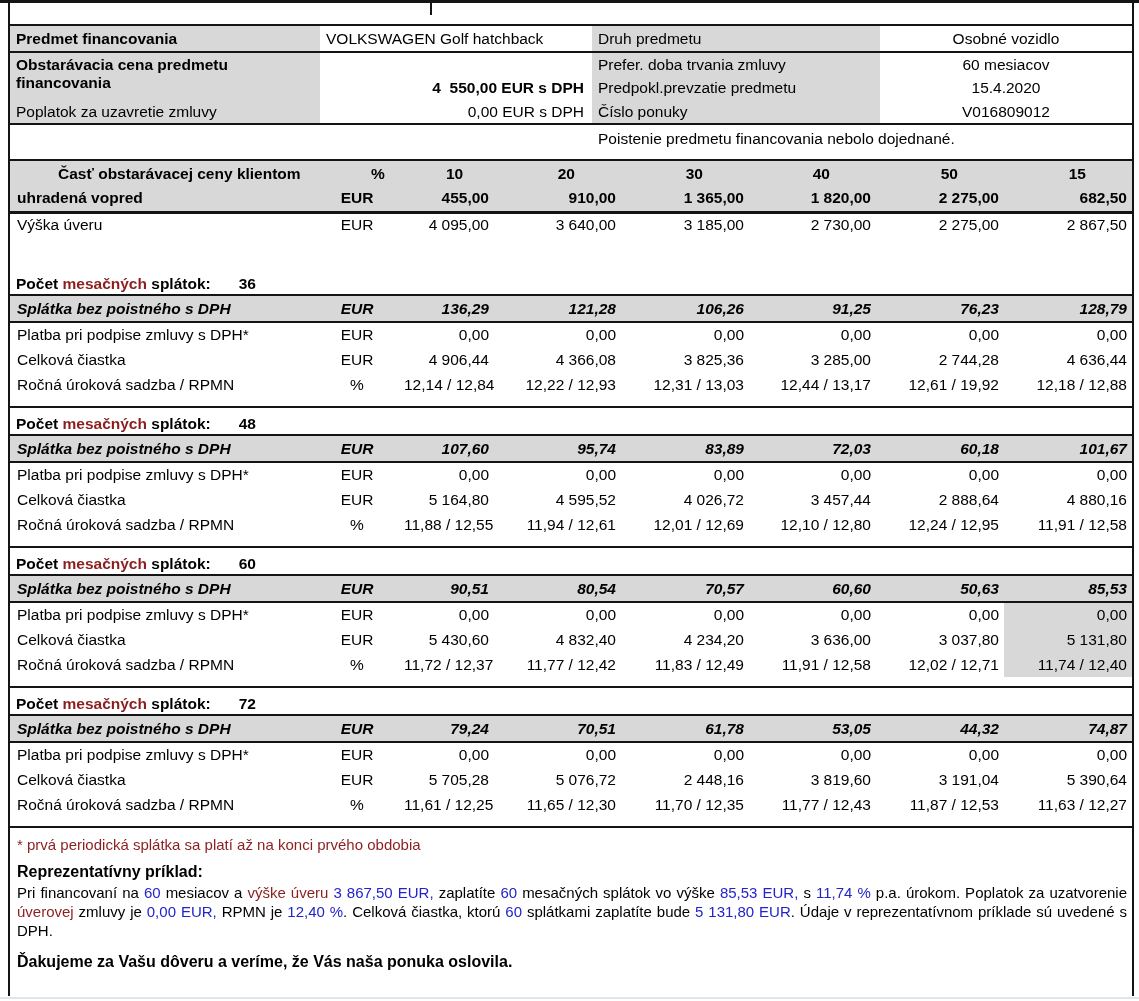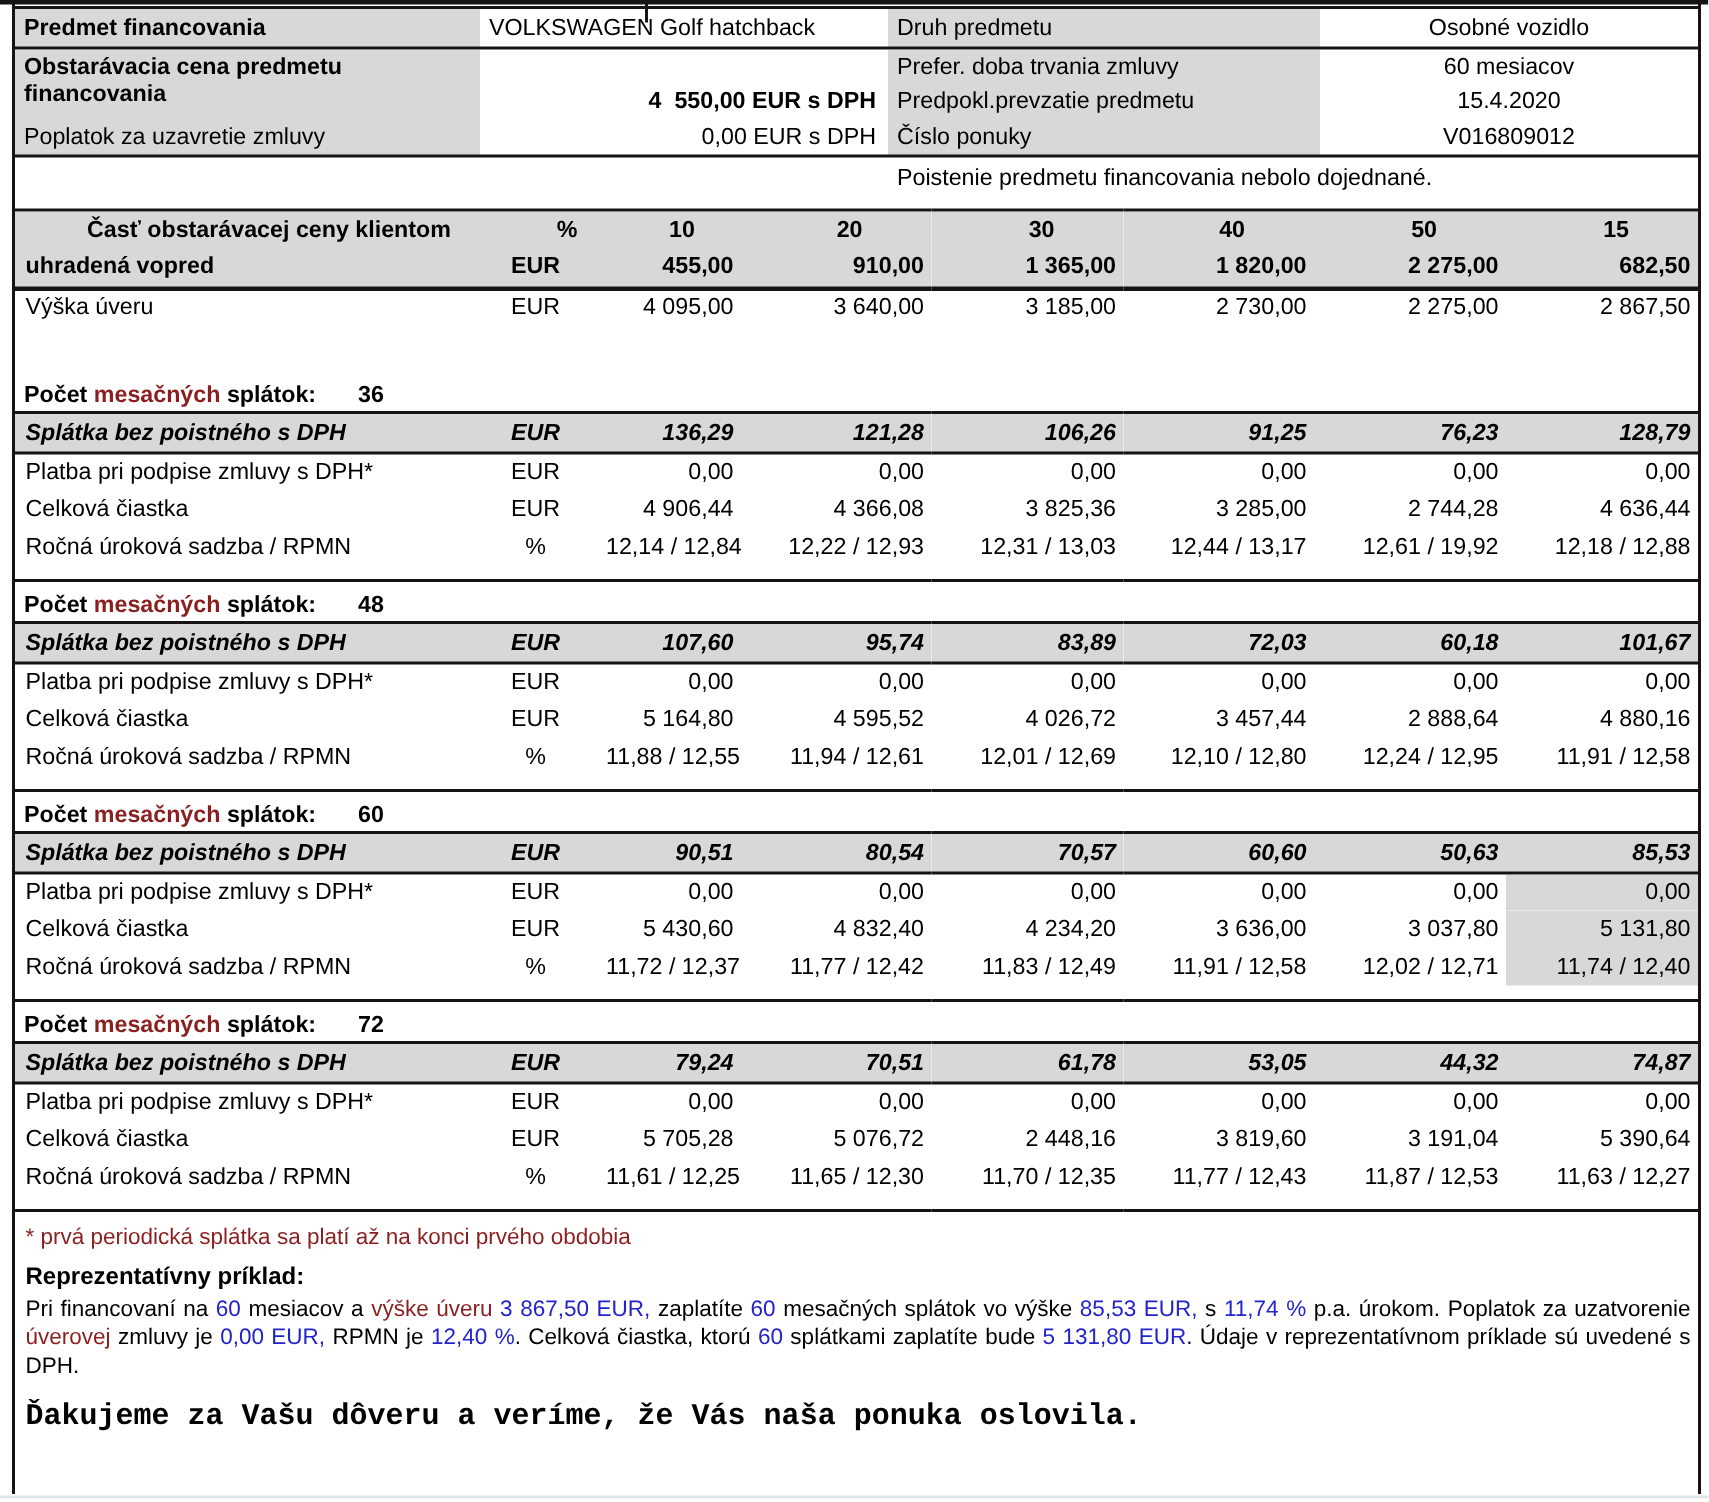--- a/index.html
+++ b/index.html
@@ -14,21 +14,21 @@
     width:1139px;height:1001px;background:#fff;color:#000;
     font-family:"Liberation Sans","DejaVu Sans",sans-serif;
     -webkit-font-smoothing:antialiased;
   }
   .page{position:relative;width:1139px;height:1001px;overflow:hidden;background:#fff;}
   .topline{position:absolute;top:0;left:0;width:1139px;height:3px;background:var(--line);}
   .toptick{position:absolute;top:0;left:430px;width:2px;height:15px;background:var(--line);}
   .leftline{position:absolute;top:0;left:8px;width:2px;height:996px;background:var(--line);}
   .rightline{position:absolute;top:0;left:1132px;width:2px;height:996px;background:var(--line);}
   .bottomline{position:absolute;top:997px;left:0;width:1139px;height:2px;background:#dfe7ec;}
-  .content{position:absolute;left:10px;top:4px;width:970px;}
+  .content{position:absolute;left:10px;top:24px;width:970px;}
 
   table{border-collapse:collapse;table-layout:fixed;width:1122px;}
   td{font-size:15.5px;line-height:1.15;vertical-align:middle;padding:1px 6px;overflow:hidden;}
   .b{font-weight:bold;}
   .red{color:var(--red);}
 
   
   .info-table .gcell{background:var(--gray);}
   .info-table .row-top td{border-top:2px solid var(--line);border-bottom:2px solid var(--line);height:27px;}
   .info-table td{height:24px;}
@@ -56,21 +56,21 @@
   tbody.sec .sec-end td{height:10px;border-bottom:2px solid var(--line);padding:0;}
   td.hl{background:var(--gray);}
 
   
   .footnote{font-size:15px;color:var(--red);margin:8px 0 0 7px;}
   .example-title{font-size:16px;font-weight:bold;margin:10px 0 2px 7px;}
   .example-text{font-size:15px;line-height:19px;text-align:justify;margin:2px 0 0 7px;width:1110px;}
   .example-text .c-k{color:#000;}
   .example-text .c-b{color:var(--blue);}
   .example-text .c-r{color:var(--red);}
-  .thanks{font-size:20px;font-weight:bold;margin:13px 0 0 7px;font-family:Liberation Mono, monospace;}
+  .thanks{font-size:16px;font-weight:bold;margin:13px 0 0 7px;}
 </style>
 </head>
 <body>
 
 <div class="page">
   <div class="topline"></div>
   <div class="toptick"></div>
   <div class="leftline"></div>
   <div class="rightline"></div>
   <div class="bottomline"></div>

